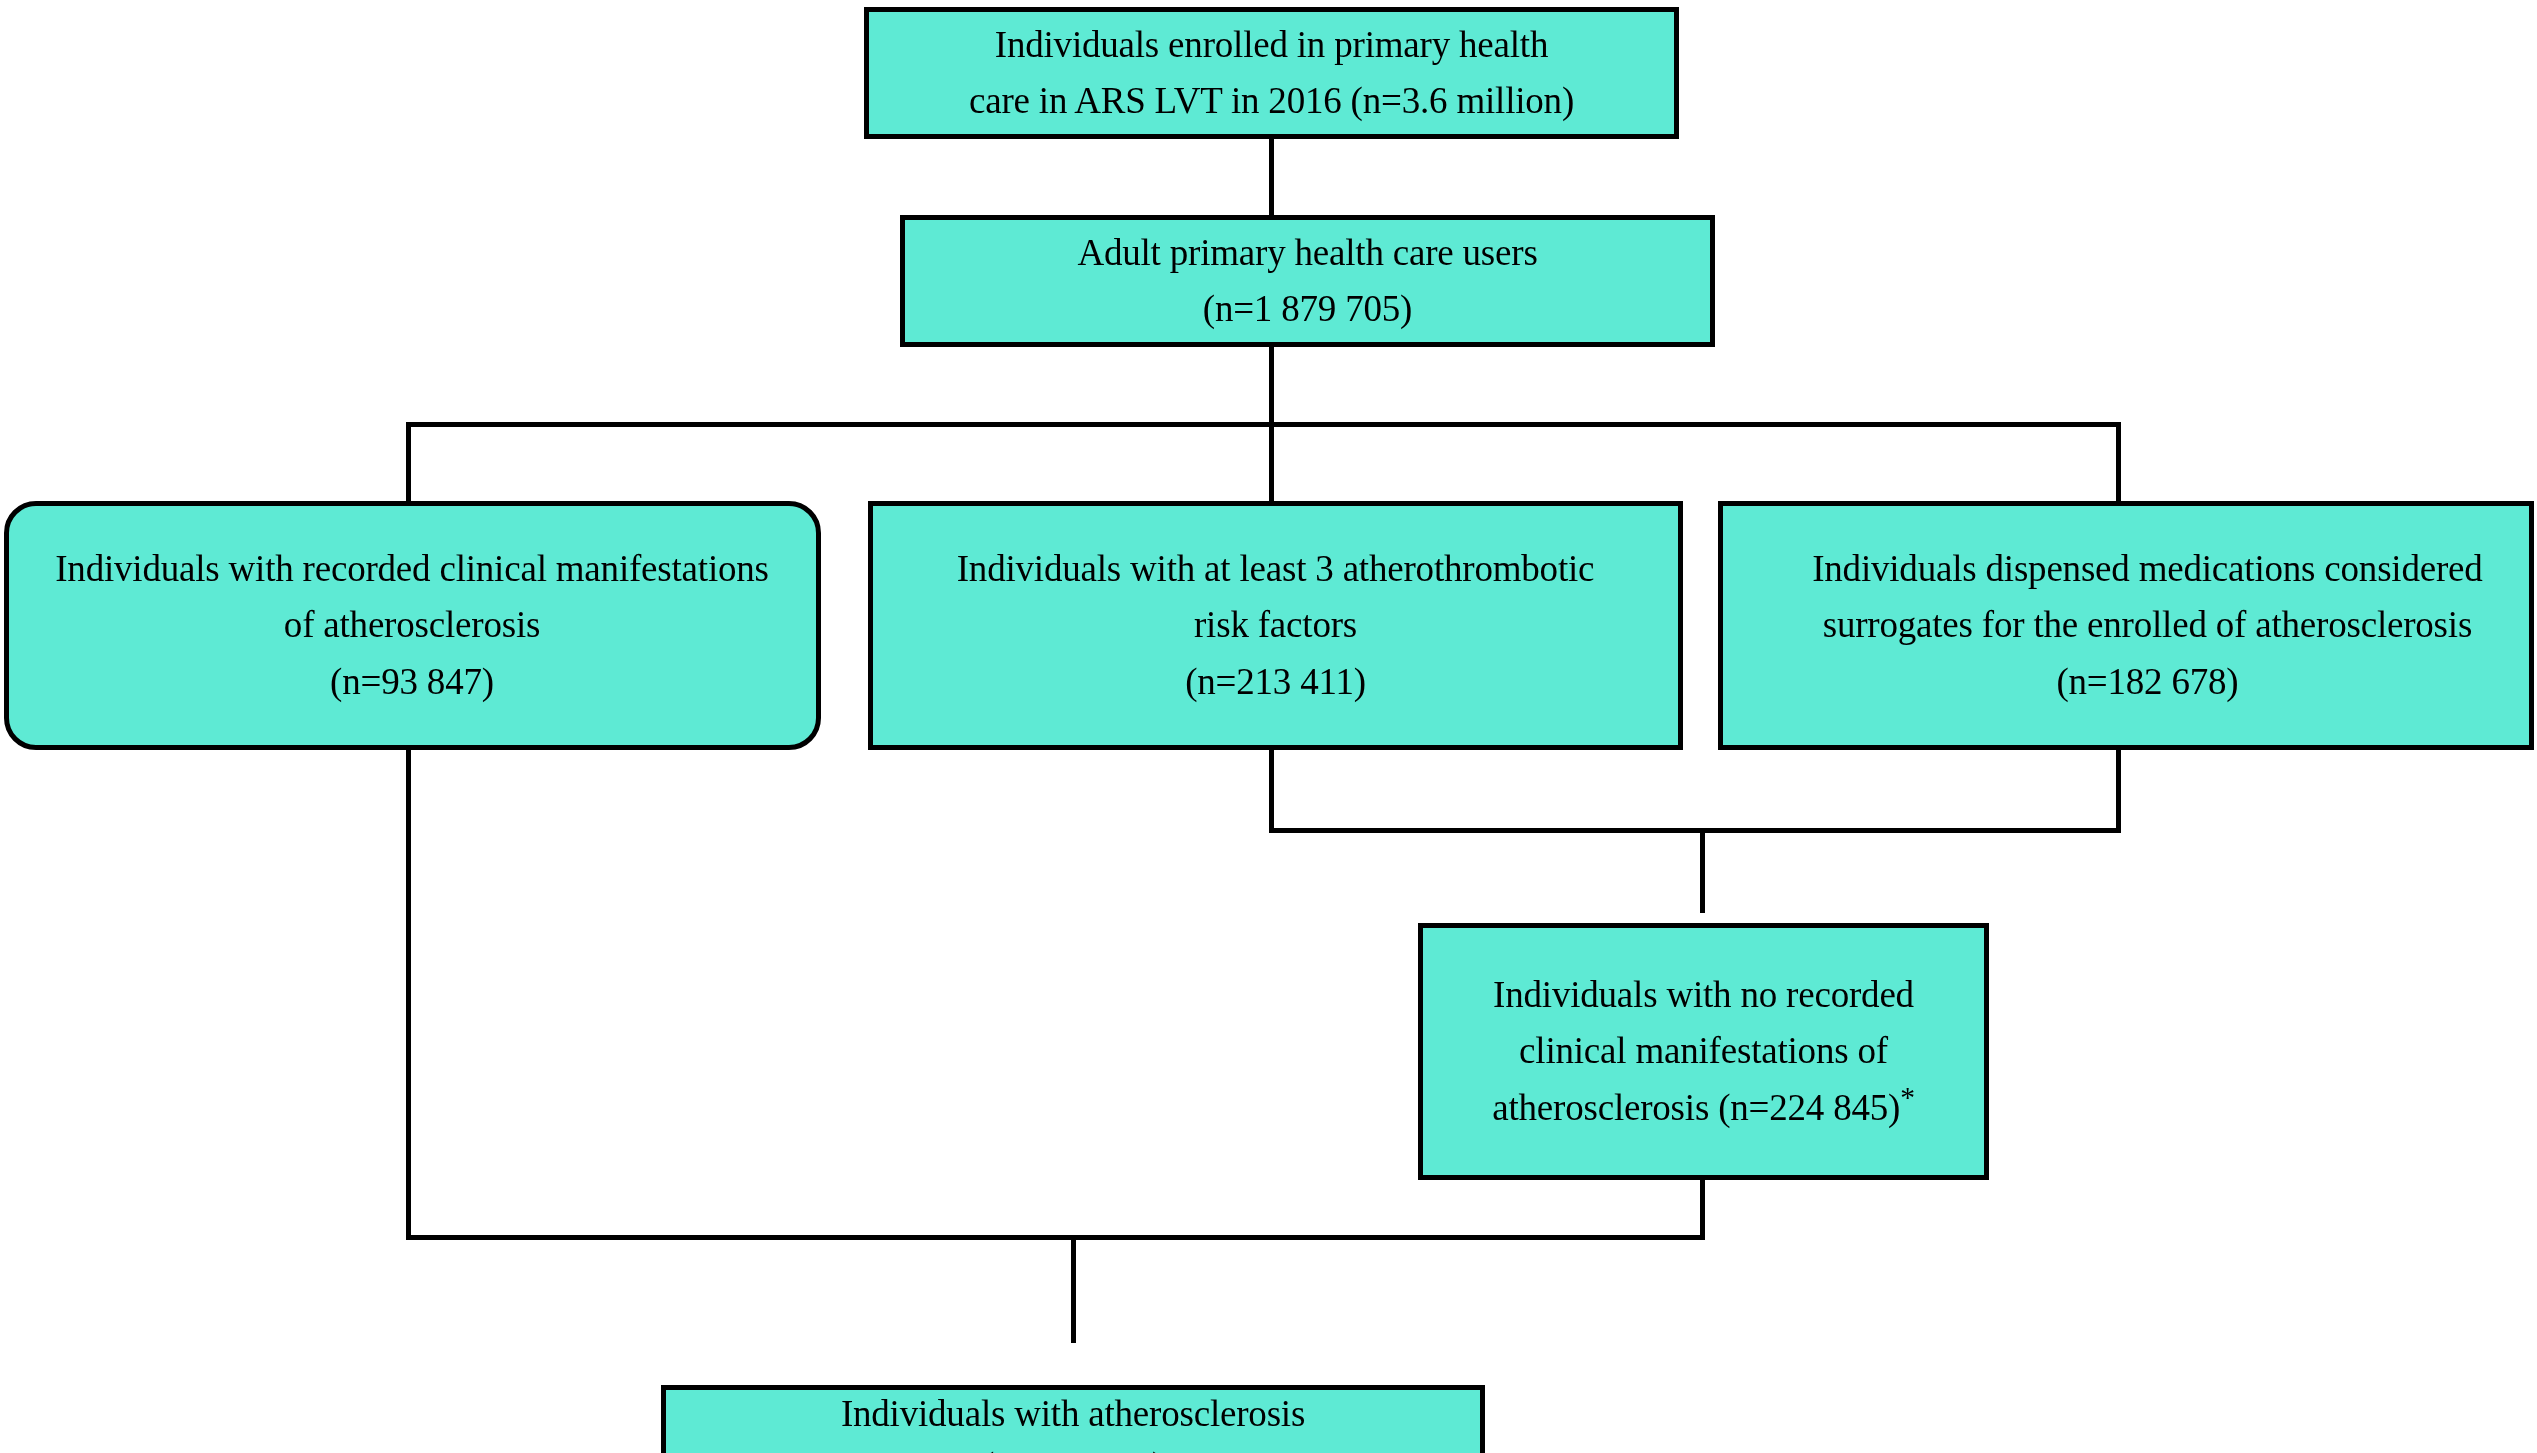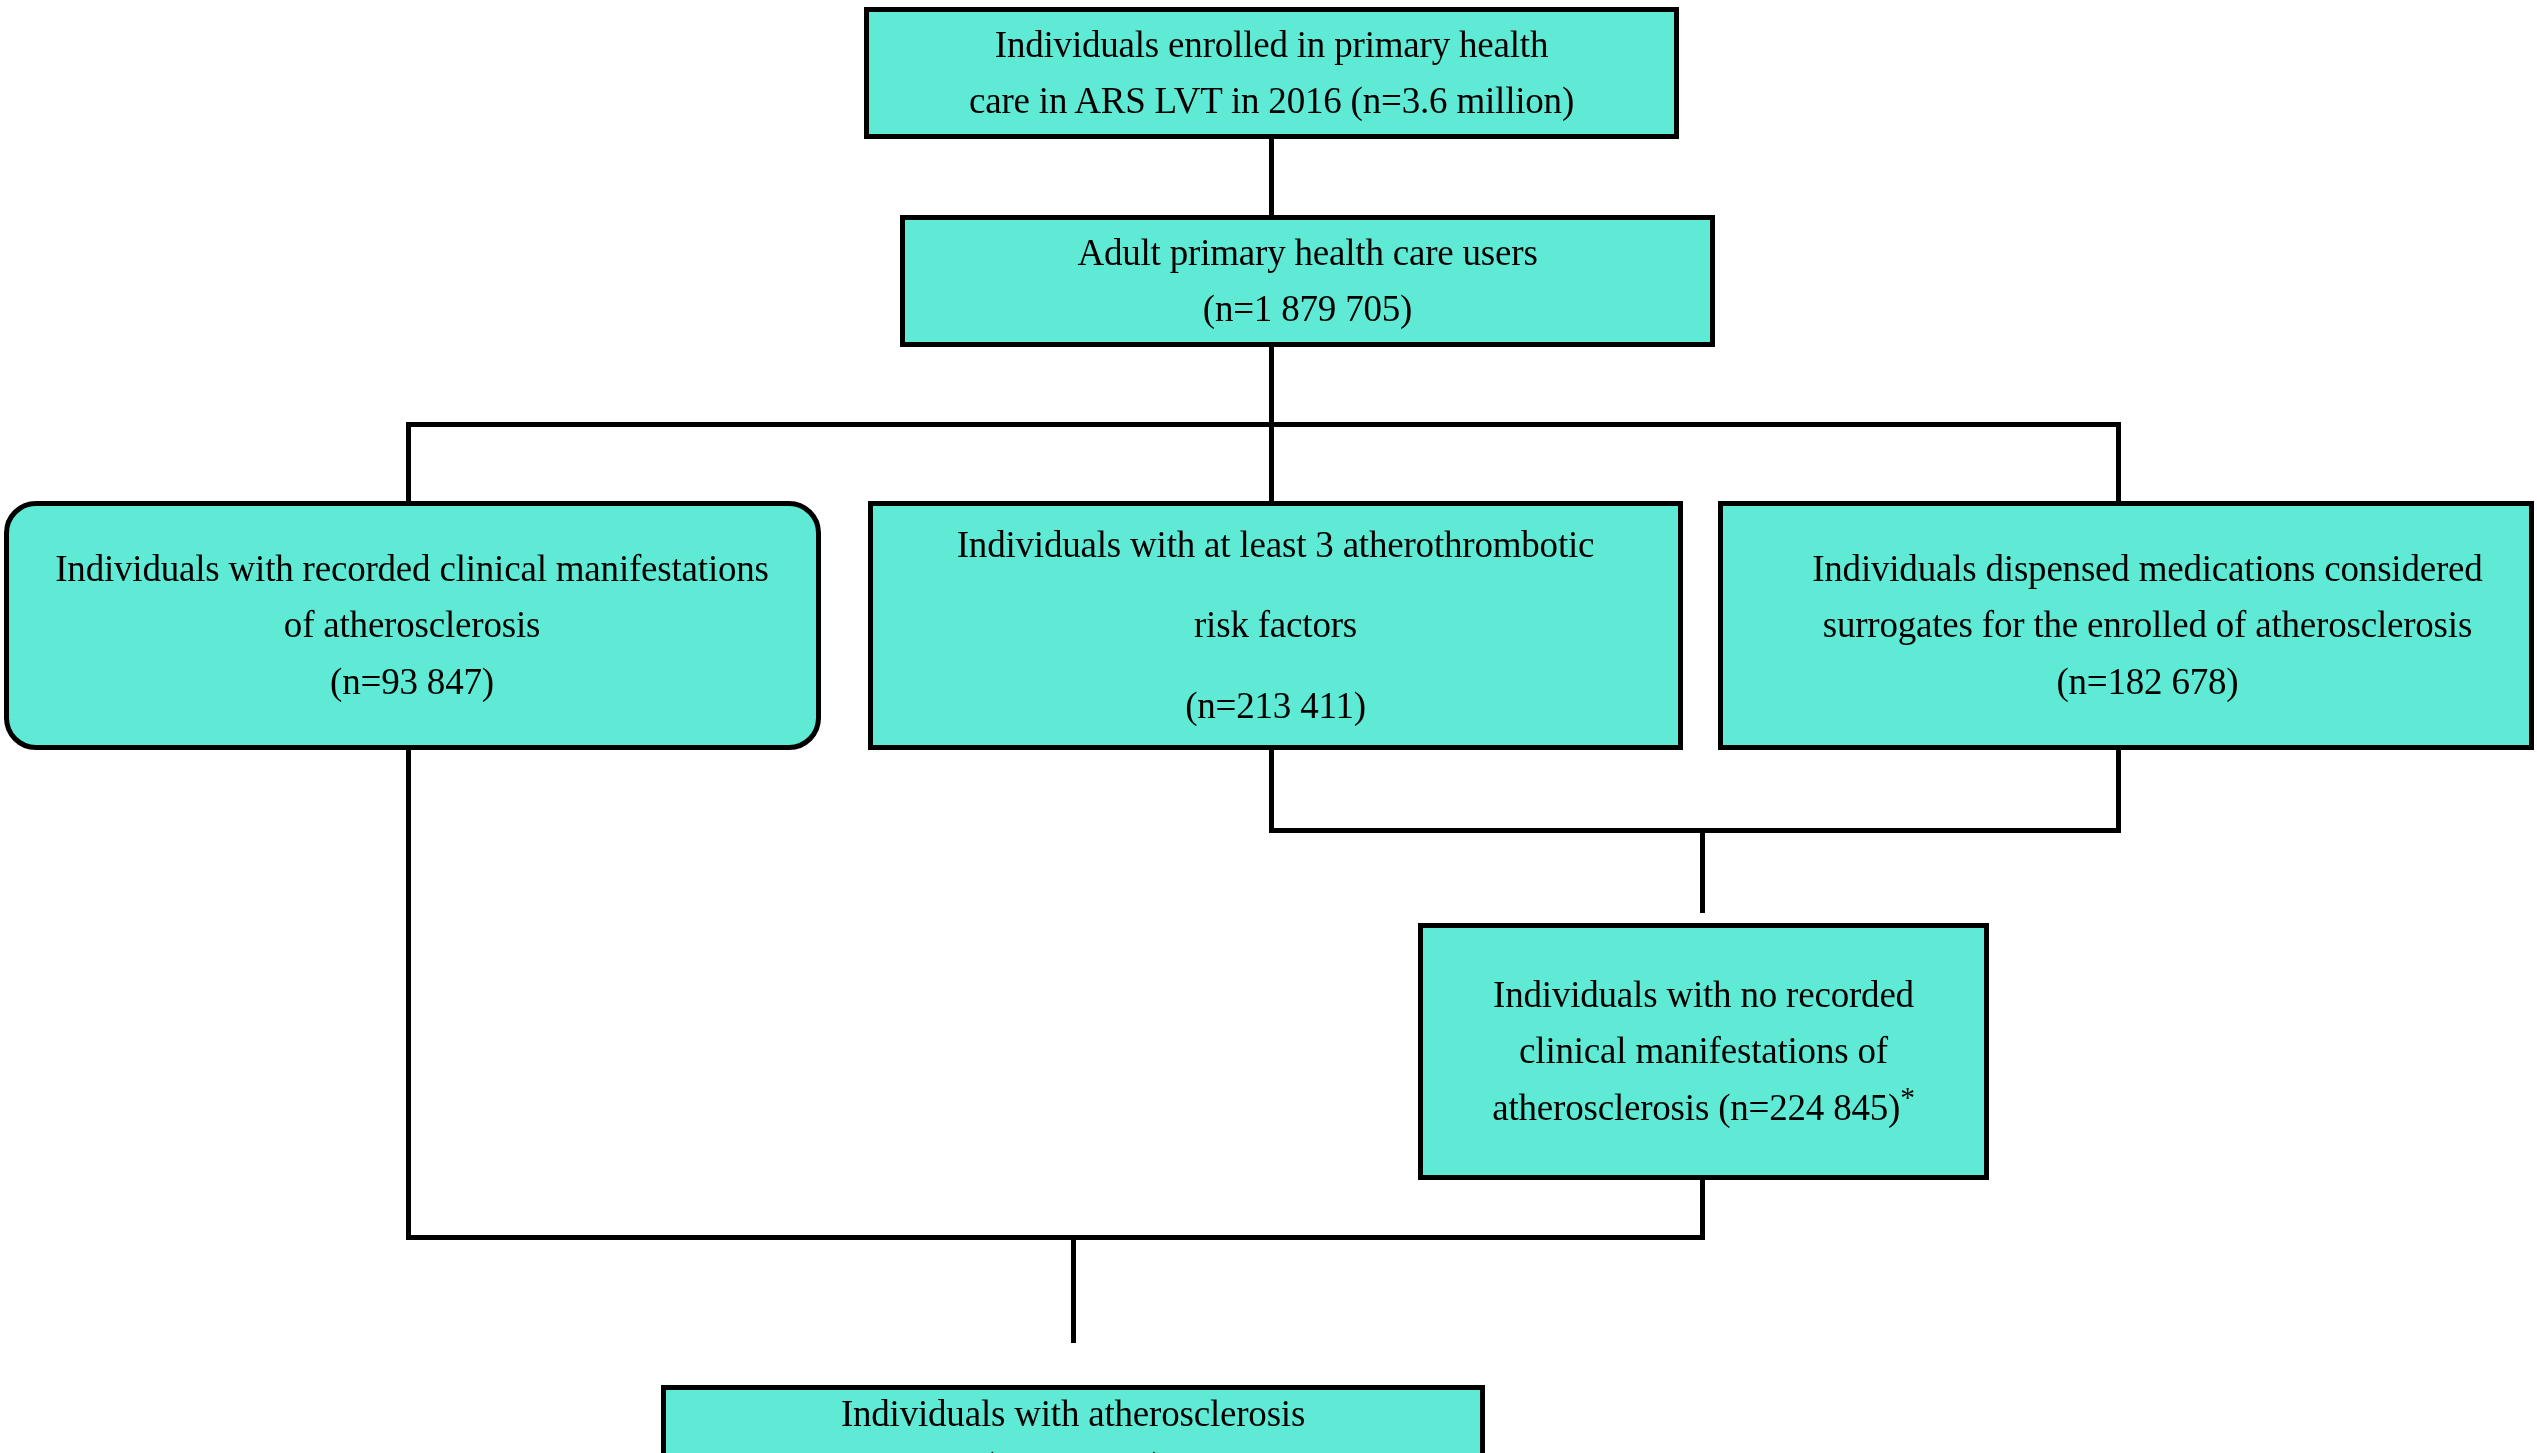--- a/index.html
+++ b/index.html
@@ -93,21 +93,21 @@
     <span class="line">Adult primary health care users</span>
     <span class="line">(n=1 879 705)</span>
   </div>
 
   <div class="node" style="left:3.5px; top:501px; width:817px; height:249px;border-radius:32px;">
     <span class="line">Individuals with recorded clinical manifestations</span>
     <span class="line">of atherosclerosis</span>
     <span class="line">(n=93 847)</span>
   </div>
 
-  <div class="node" style="left:868px; top:501px; width:815px; height:249px;gap:24px;">
+  <div class="node" style="left:868px; top:501px; width:815px; height:249px;">
     <span class="line">Individuals with at least 3 atherothrombotic</span>
     <span class="line">risk factors</span>
     <span class="line">(n=213 411)</span>
   </div>
 
   <div class="node" style="left:1718px; top:501px; width:816px; height:249px;padding-left:48px;">
     <span class="line">Individuals dispensed medications considered</span>
     <span class="line">surrogates for the enrolled of atherosclerosis</span>
     <span class="line">(n=182 678)</span>
   </div>

